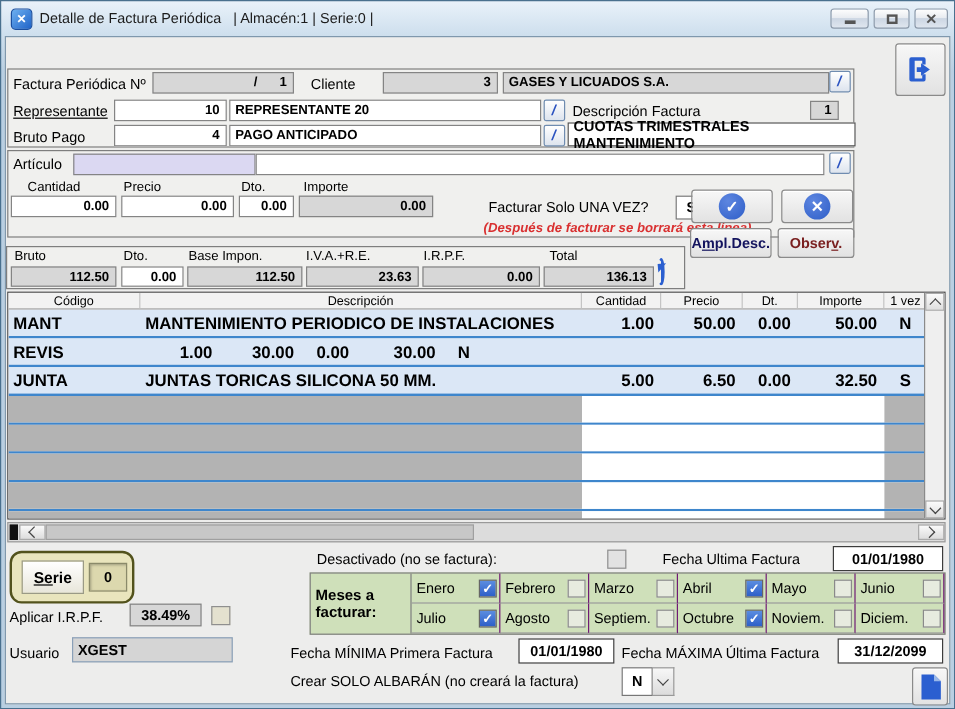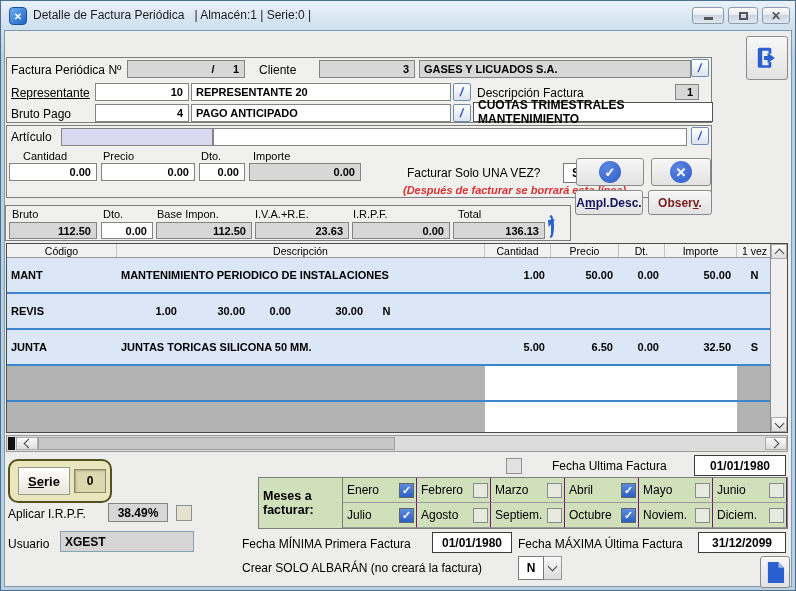--- a/index.html
+++ b/index.html
@@ -63,21 +63,21 @@
   
   .refresh{width:19px;height:19px;box-sizing:border-box;border-radius:50%;border:3px solid #2b5fd0;border-left-color:transparent;
     position:relative;transform:rotate(-20deg);}
   .refresh::after{content:"";position:absolute;left:-8px;top:-3px;border:5px solid transparent;border-right-color:#2b5fd0;transform:rotate(40deg);}
   
   #table{position:absolute;left:6px;top:243px;width:782px;height:190px;background:#fff;border:1px solid #4a4a4a;box-sizing:border-box;overflow:hidden;}
   .thead{display:flex;height:14px;background:#f2f2f2;border-bottom:1px solid #9a9a9a;font-size:10.5px;box-sizing:border-box;}
   .th{display:flex;align-items:center;justify-content:center;box-sizing:border-box;height:100%;border-right:1px solid #c4c4c4;}
   .w0{width:110px;} .w1{width:368px;} .w2{width:66px;} .w3{width:68px;} .w4{width:46px;} .w5{width:72px;} .w6{width:35px;border-right:none;}
   .tbody{position:absolute;top:14px;left:0;width:765px;bottom:0;overflow:hidden;}
-  .trow{display:flex;height:36px;background:#dbe7f6;border-bottom:2px solid #3e86cc;box-sizing:border-box;font-size:11px;font-weight:bold;}
+  .trow{display:flex;height:24px;background:#dbe7f6;border-bottom:2px solid #3e86cc;box-sizing:border-box;font-size:14px;font-weight:bold;}
   .td{display:flex;align-items:center;box-sizing:border-box;height:100%;}
   .td.num{justify-content:flex-end;padding-right:6px;}
   .td.ctr{justify-content:center;}
   .pl{padding-left:4px;}
   .trow.empty{background:transparent;}
   .seg{height:100%;box-sizing:border-box;}
   .seg.g{background:#b3b3b3;} .seg.w{background:#fff;}
   .vsb{position:absolute;top:0;right:0;width:17px;height:100%;background:#efefef;border-left:1px solid #8a8a8a;box-sizing:border-box;}
   .sbtn{position:absolute;left:0;width:16px;height:15px;box-sizing:border-box;border:1px solid #aaa;
     background:linear-gradient(#fbfbfb,#dedede);display:flex;align-items:center;justify-content:center;cursor:pointer;}
@@ -322,20 +322,21 @@
         <span><span class="u">Se</span><span>rie</span></span>
       </div>
     <div id="serie-val">0</div>
   </div>
   <span class="lbl" style="left:8px;top:507px;">Aplicar I.R.P.F.</span>
   <div class="fld gray ctr f12" style="left:108px;top:503px;width:60px;height:19px;">38.49%</div>
   <span class="chk khaki" style="left:176px;top:505px;"></span>
   <span class="lbl" style="left:8px;top:537px;">Usuario</span>
   <div class="fld left f12" style="left:60px;top:531px;width:134px;height:21px;background:#d5d5d5;border-color:#8aa0b8;">XGEST</div>
 
+  <span class="lbl" style="left:264px;top:459px;">Desactivado (no se factura):</span>
   <span class="chk" style="left:506px;top:458px;"></span>
   <span class="lbl" style="left:552px;top:459px;">Fecha Ultima Factura</span>
   <div class="datef" style="left:694px;top:455px;width:92px;height:21px;">01/01/1980</div>
 
   <div id="months">
     <div class="mhead">
       <span>Meses a</span>
       <span>facturar:</span>
     </div>
   <div class="mcell">

